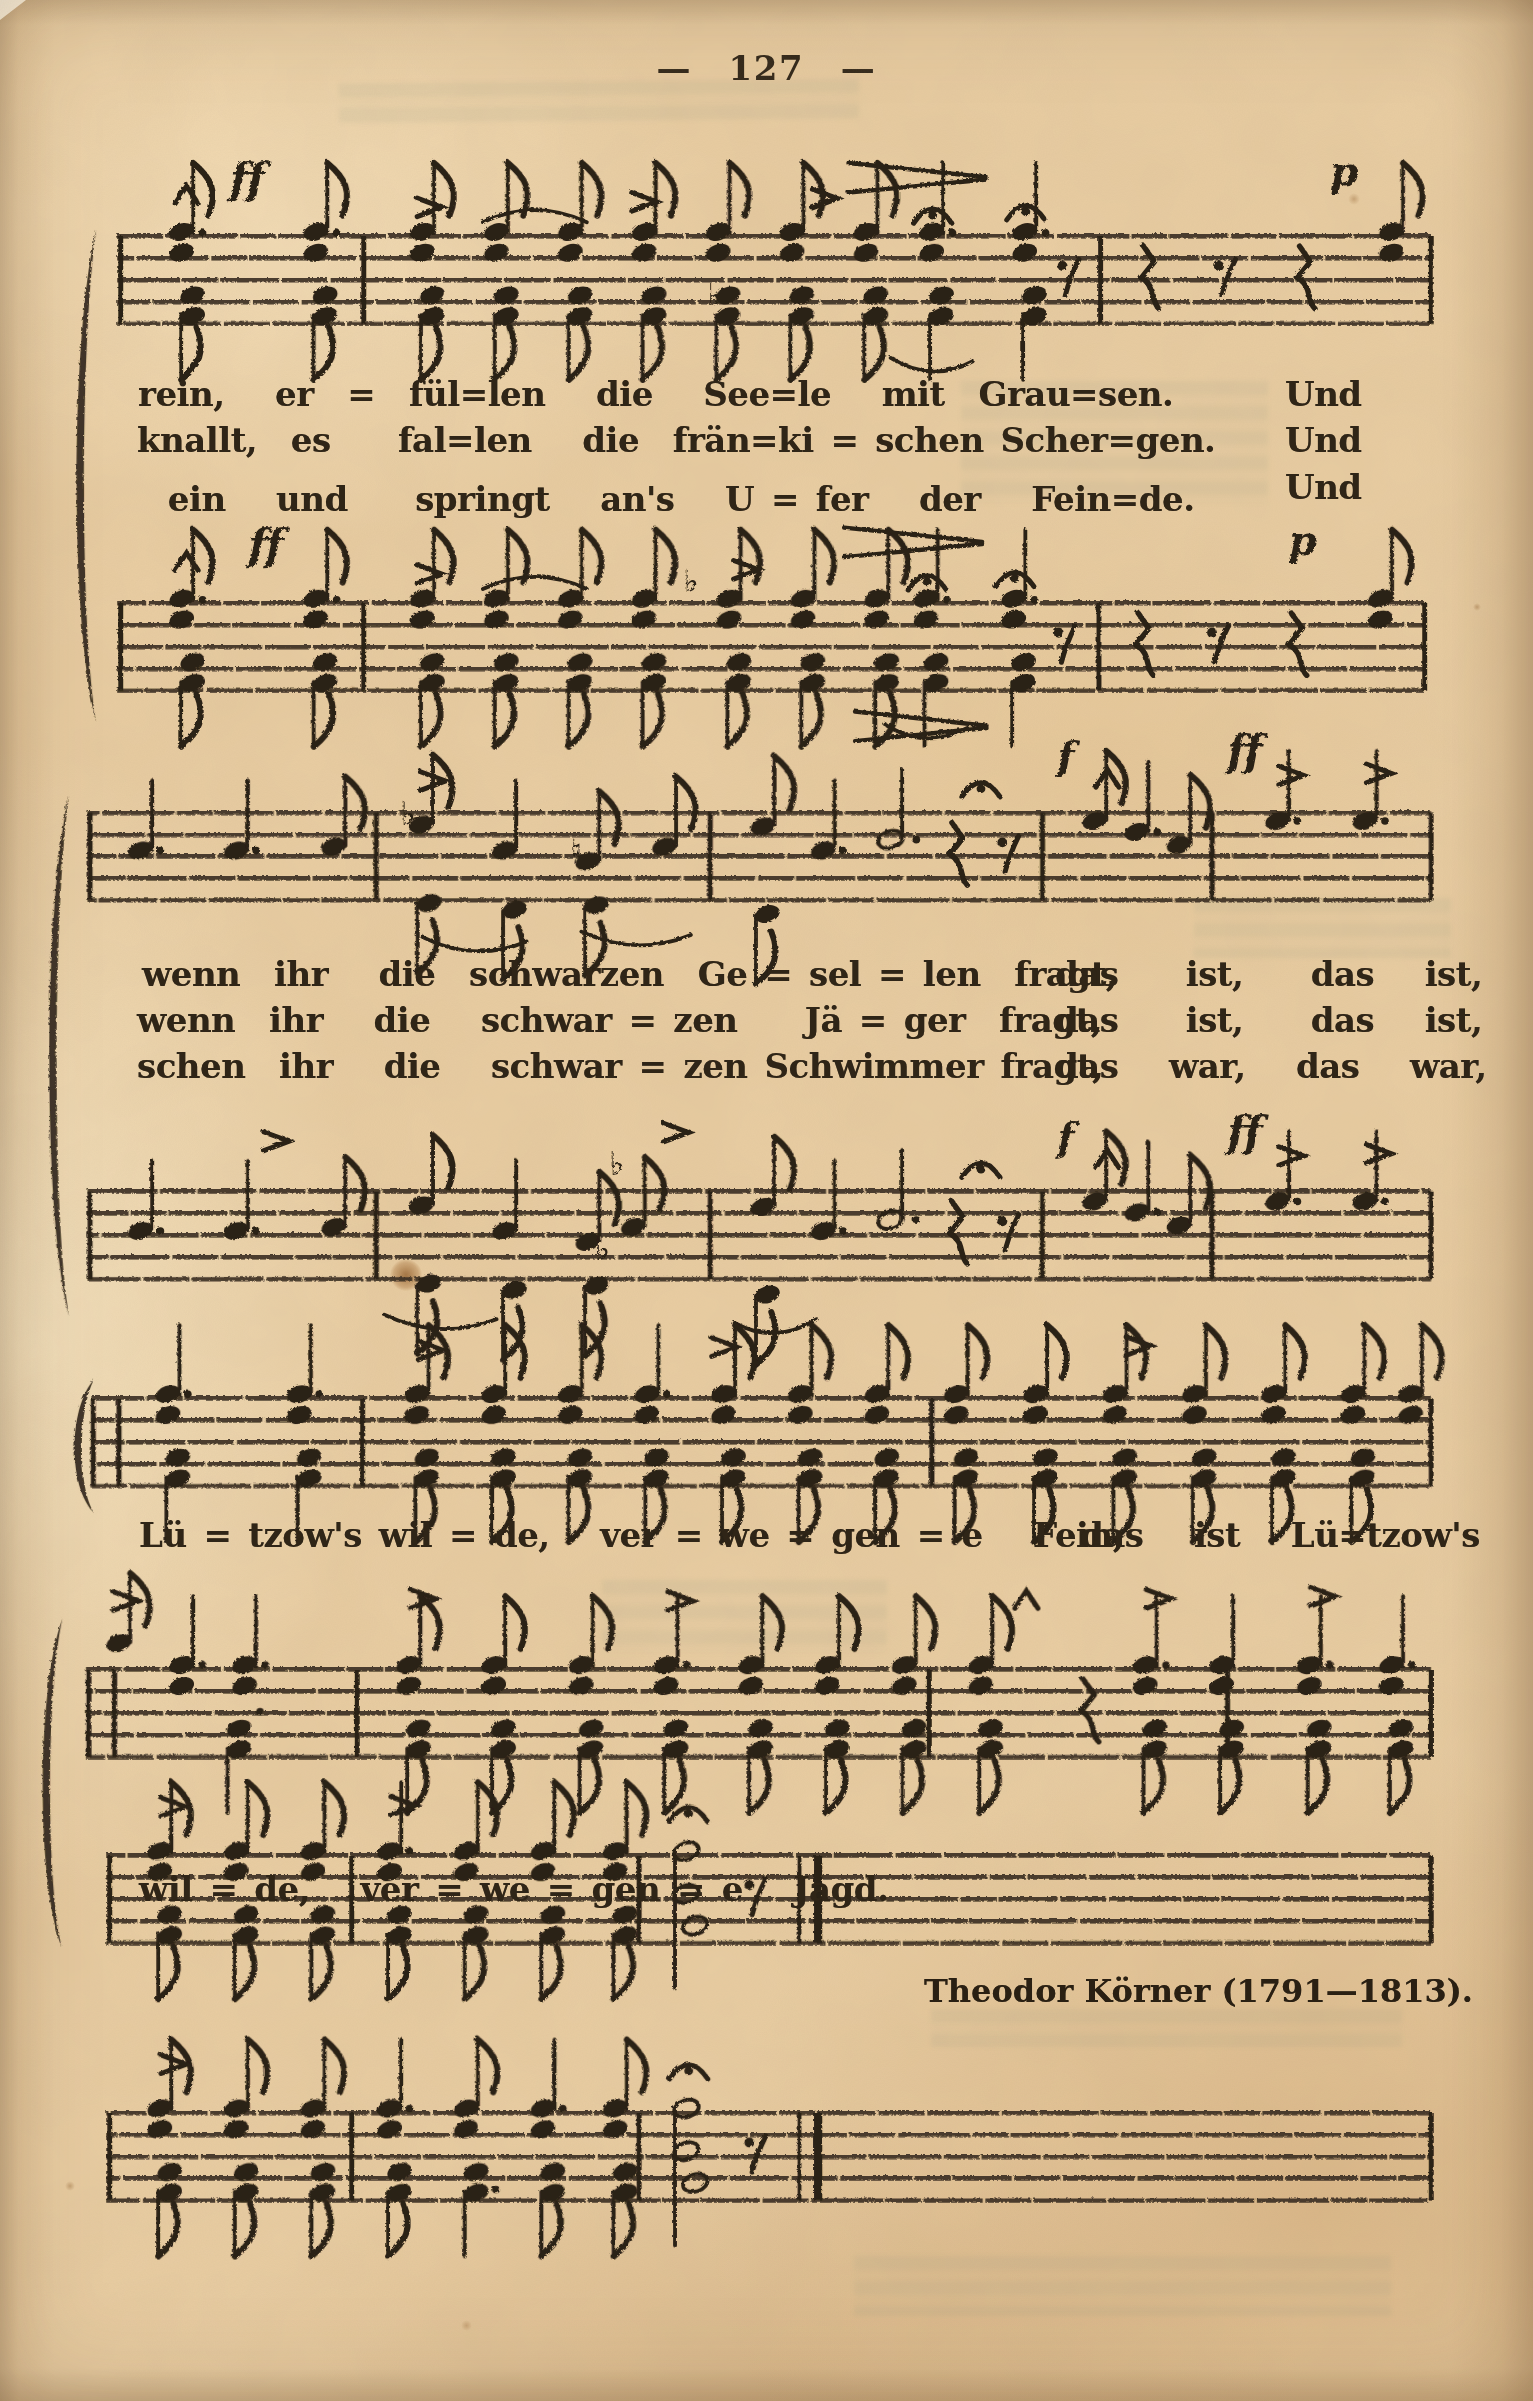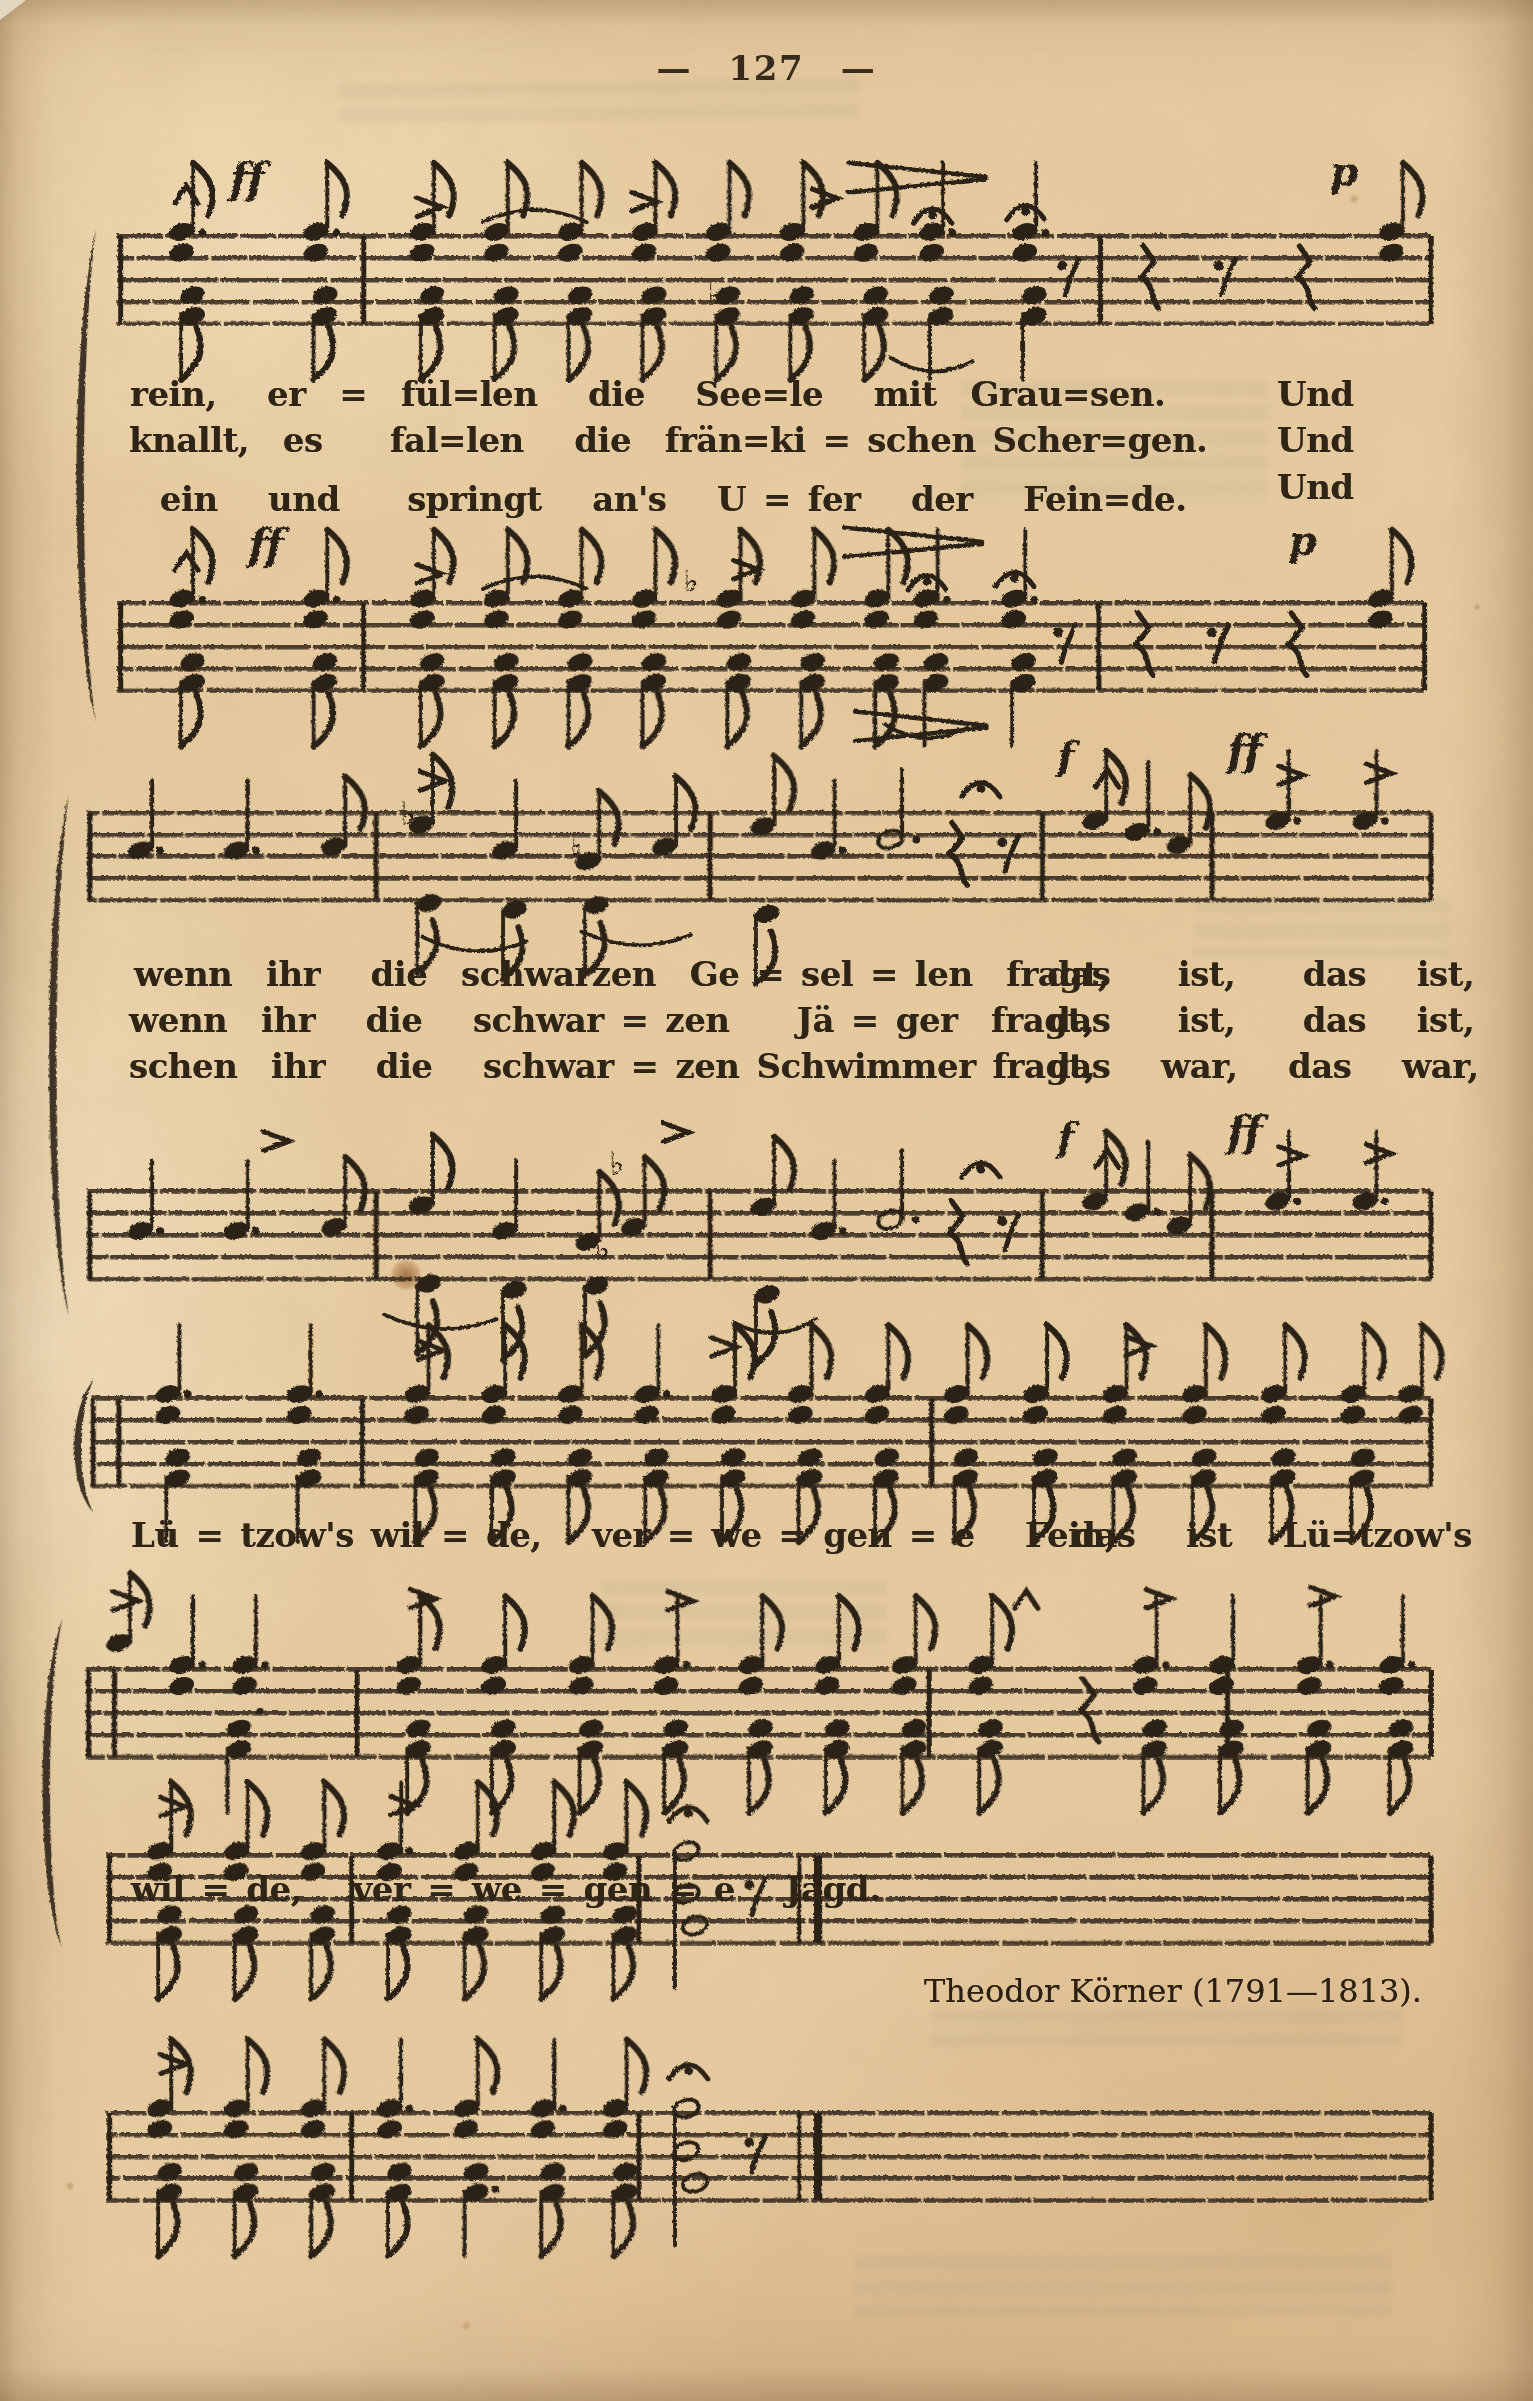--- a/index.html
+++ b/index.html
@@ -15,22 +15,22 @@
       linear-gradient(90deg, rgba(112,82,50,.25) 0px, rgba(182,142,96,.14) 18.6px, rgba(0,0,0,0) 55px),
       linear-gradient(270deg, rgba(128,92,58,.28) 0px, rgba(172,132,86,.14) 31px, rgba(0,0,0,0) 82px),
       linear-gradient(180deg, rgba(118,88,54,.22) 0px, rgba(0,0,0,0) 25px),
       linear-gradient(0deg, rgba(118,88,54,.25) 0px, rgba(0,0,0,0) 33px);
     box-shadow: inset 0 0 99px rgba(96,66,36,.25);
   }
   .header{position:absolute;left:0;top:48px;width:100%;text-align:center;
     font-size:34px;font-weight:700;letter-spacing:1.6px;word-spacing:23px;color:#2c2215;}
   .lyr{position:absolute;white-space:pre;font-weight:700;font-size:34px;line-height:1;
     color:#2f2517;letter-spacing:-0.5px;word-spacing:5.5px;
-    text-shadow:0 0 0.5px rgba(47,37,23,.55);}
-  .attr{position:absolute;white-space:pre;font-weight:400;font-size:32px;color:#2a2013;
+    text-shadow:0 0 0.5px rgba(47,37,23,.55);margin-left:8px;}
+  .attr{position:absolute;white-space:pre;font-weight:700;font-size:32px;color:#2a2013;
     text-shadow:0 0 0.5px rgba(42,32,19,.6);}
   svg.music{position:absolute;left:0;top:0;pointer-events:none;}
   .smudge{position:absolute;opacity:.5;filter:blur(2.2px);pointer-events:none;
     background:repeating-linear-gradient(180deg, rgba(124,142,120,.20) 0 14.2px, rgba(124,142,120,.05) 14.2px 25px);}
   .stain{position:absolute;border-radius:50%;pointer-events:none;}
   .chip{position:absolute;left:0;top:0;width:26px;height:20px;background:#f6efdf;
     clip-path:polygon(0 0,100% 0,0 100%);opacity:.8;}
 </style>
 </head>
 <body>

